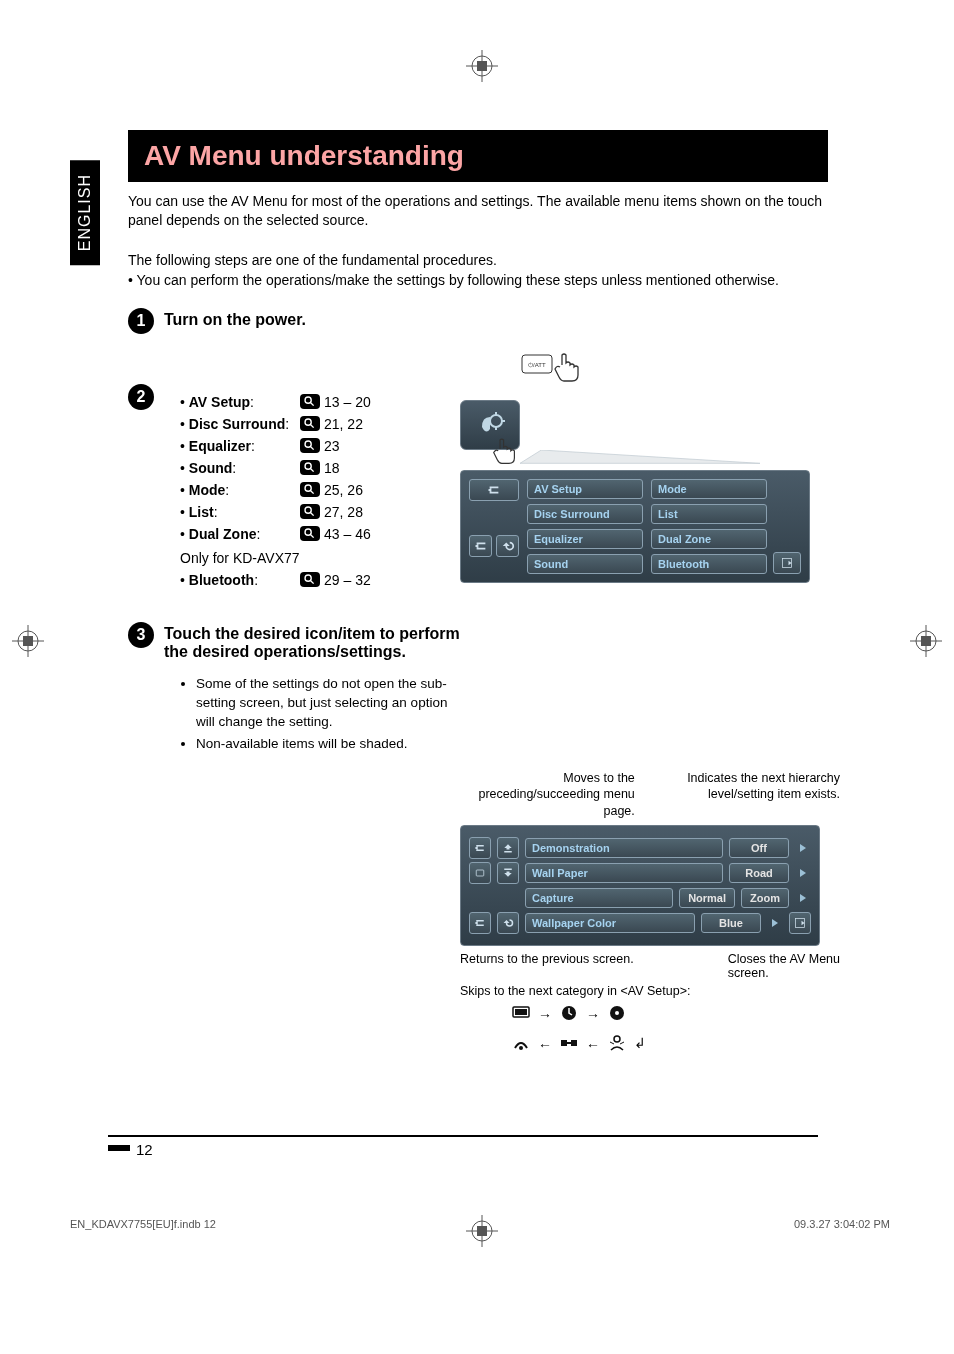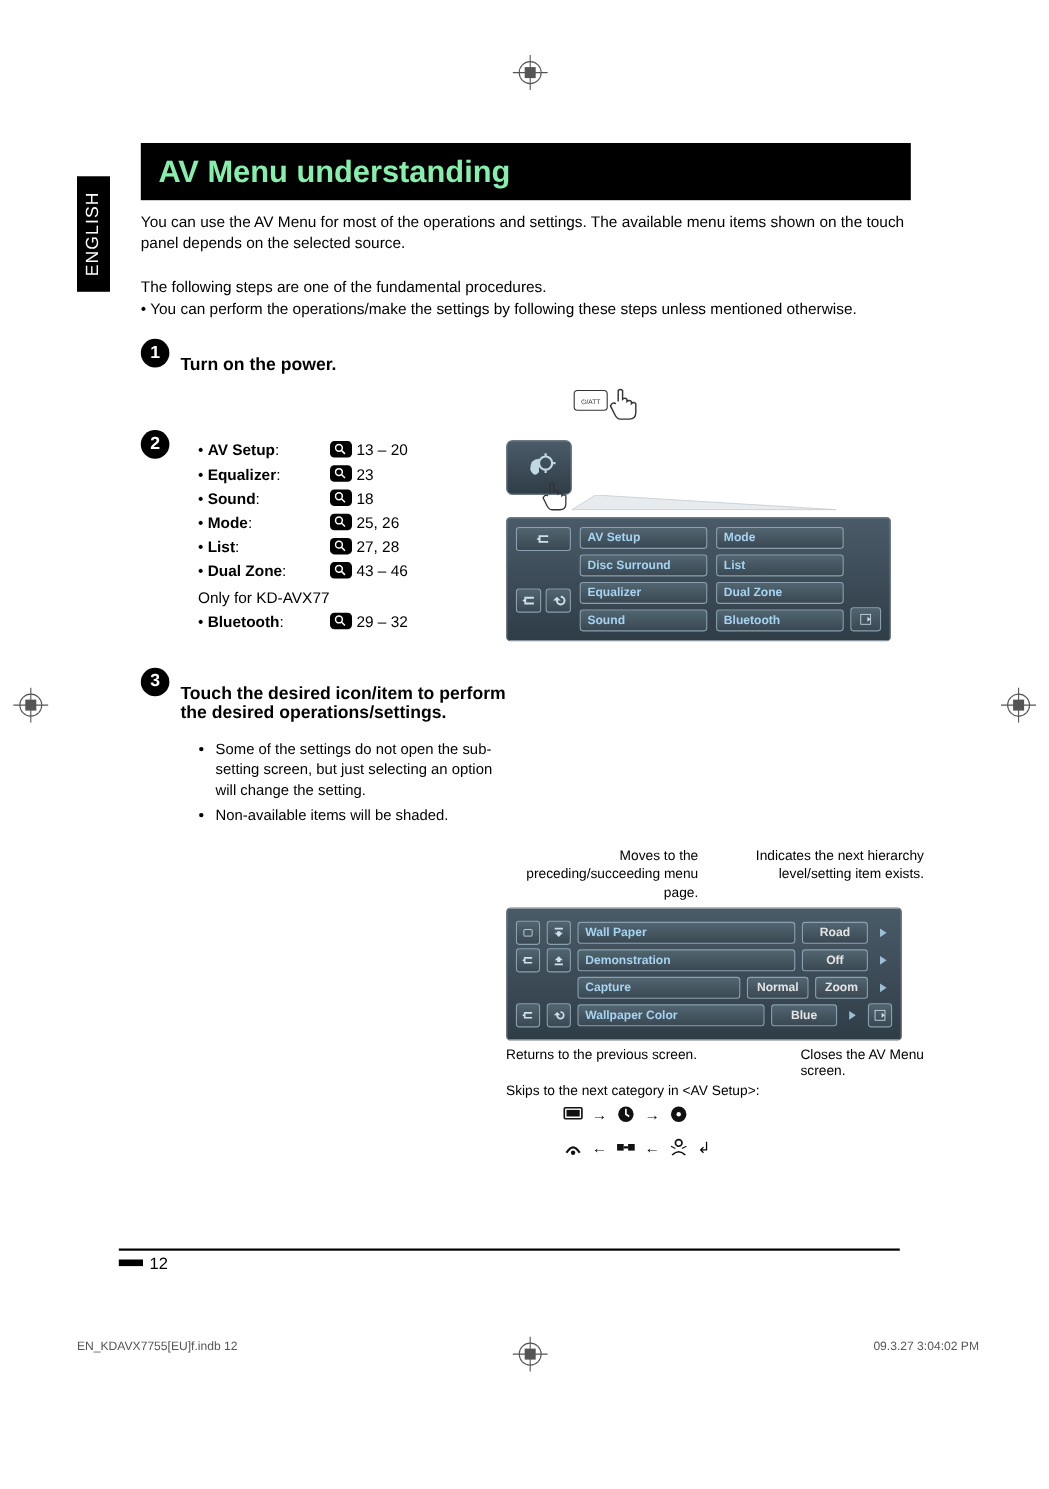--- a/index.html
+++ b/index.html
@@ -25,21 +25,21 @@
     letter-spacing:1px;
   }
   .page {
     position: absolute;
     left: 128px;
     top: 130px;
     width: 700px;
   }
   .hdr-bar {
     background: #000;
-    color: #86efac;
+    color: #fca5a5;
     padding: 10px 16px;
     font-size: 28px;
     font-weight: bold;
   }
   .intro {
     font-size: 14px;
     margin-top: 10px;
     line-height: 1.35;
   }
   .sub-intro {
@@ -65,21 +65,21 @@
     font-size: 16px;
     display: flex;
     align-items: center;
     justify-content: center;
     flex: 0 0 26px;
     margin-right: 10px;
   }
   .step-title {
     font-weight: bold;
     font-size: 16px;
-    margin-top: 15px;
+    margin-top: 3px;
   }
   .step-content { flex: 1; }
   .menu-list {
     margin-top: 10px;
     font-size: 14px;
   }
   .menu-list .row {
     display: flex;
     align-items: center;
     margin: 6px 0 6px 16px;
@@ -277,20 +277,30 @@
       <div class="menu-list">
         <div class="row">
           <div class="label">• <span class="bold">AV Setup</span>:</div>
           <span class="q-badge">
               <svg viewBox="0 0 16 16">
                 <circle cx="6" cy="6" r="4.5" fill="none" stroke="#fff" stroke-width="2"></circle>
                 <line x1="9" y1="9" x2="14" y2="14" stroke="#fff" stroke-width="2"></line>
               </svg>
             </span>
           <span>13 – 20</span>
+        </div>
+        <div class="row">
+          <div class="label">• <span class="bold">Disc Surround</span>:</div>
+          <span class="q-badge">
+              <svg viewBox="0 0 16 16">
+                <circle cx="6" cy="6" r="4.5" fill="none" stroke="#fff" stroke-width="2"></circle>
+                <line x1="9" y1="9" x2="14" y2="14" stroke="#fff" stroke-width="2"></line>
+              </svg>
+            </span>
+          <span>21, 22</span>
         </div>
         <div class="row">
           <div class="label">• <span class="bold">Equalizer</span>:</div>
           <span class="q-badge">
               <svg viewBox="0 0 16 16">
                 <circle cx="6" cy="6" r="4.5" fill="none" stroke="#fff" stroke-width="2"></circle>
                 <line x1="9" y1="9" x2="14" y2="14" stroke="#fff" stroke-width="2"></line>
               </svg>
             </span>
           <span>23</span>
@@ -445,50 +455,50 @@
 
 <div class="step3-right">
   <div class="caption-row">
     <div>Moves to the preceding/succeeding menu page.</div>
     <div class="right">Indicates the next hierarchy level/setting item exists.</div>
   </div>
   <div class="detail-panel">
     <div class="detail-row">
       <div class="nav-btn">
           <svg viewBox="0 0 16 16">
+            <path d="M3 4 h10 v2 h-10z M3 10 h10 v2 h-10z"></path>
+            <path d="M1 8 l4 -3 v6z"></path>
+          </svg>
+        </div>
+      <div class="nav-btn">
+          <svg viewBox="0 0 16 16">
+            <path d="M8 3 l5 5 h-3 v2 h-4 v-2 h-3z M3 12 h10 v2 h-10z"></path>
+          </svg>
+        </div>
+      <div class="item-label">Demonstration</div>
+      <div class="value-pill">Off</div>
+      <div class="more-arrow">
+          <svg viewBox="0 0 10 10">
+            <path d="M2 1 l6 4 l-6 4z"></path>
+          </svg>
+        </div>
+    </div>
+    <div class="detail-row">
+      <div class="nav-btn">
+          <svg viewBox="0 0 16 16">
             <rect x="3" y="4" width="10" height="8" rx="1" fill="none" stroke="#cfe0ec"></rect>
           </svg>
         </div>
       <div class="nav-btn">
           <svg viewBox="0 0 16 16">
             <path d="M8 13 l5 -5 h-3 v-2 h-4 v2 h-3z M3 2 h10 v2 h-10z"></path>
           </svg>
         </div>
       <div class="item-label">Wall Paper</div>
       <div class="value-pill">Road</div>
-      <div class="more-arrow">
-          <svg viewBox="0 0 10 10">
-            <path d="M2 1 l6 4 l-6 4z"></path>
-          </svg>
-        </div>
-    </div>
-    <div class="detail-row">
-      <div class="nav-btn">
-          <svg viewBox="0 0 16 16">
-            <path d="M3 4 h10 v2 h-10z M3 10 h10 v2 h-10z"></path>
-            <path d="M1 8 l4 -3 v6z"></path>
-          </svg>
-        </div>
-      <div class="nav-btn">
-          <svg viewBox="0 0 16 16">
-            <path d="M8 3 l5 5 h-3 v2 h-4 v-2 h-3z M3 12 h10 v2 h-10z"></path>
-          </svg>
-        </div>
-      <div class="item-label">Demonstration</div>
-      <div class="value-pill">Off</div>
       <div class="more-arrow">
           <svg viewBox="0 0 10 10">
             <path d="M2 1 l6 4 l-6 4z"></path>
           </svg>
         </div>
     </div>
     <div class="detail-row">
       <div class="nav-btn" style="visibility:hidden"></div>
       <div class="nav-btn" style="visibility:hidden"></div>
       <div class="item-label">Capture</div>

